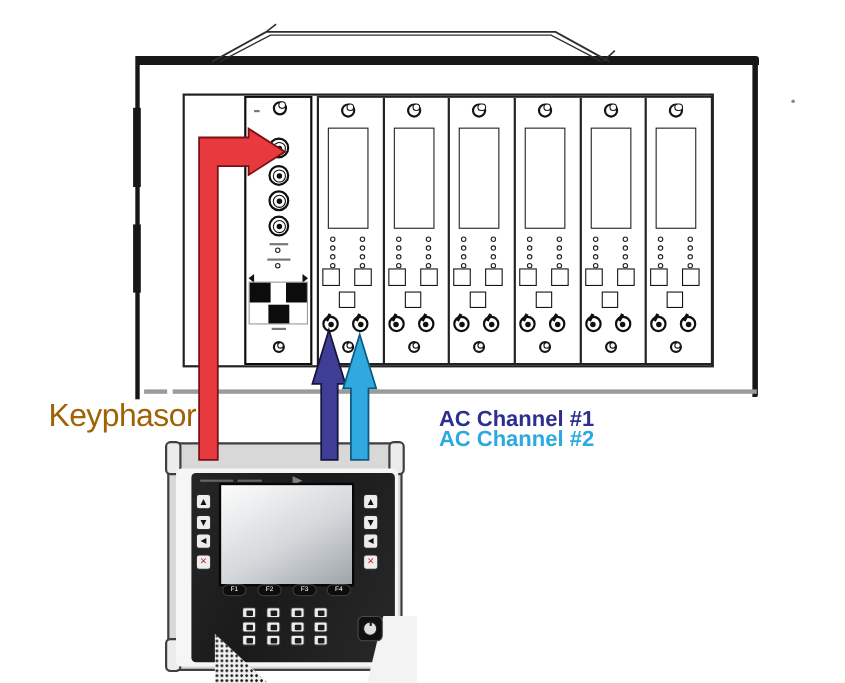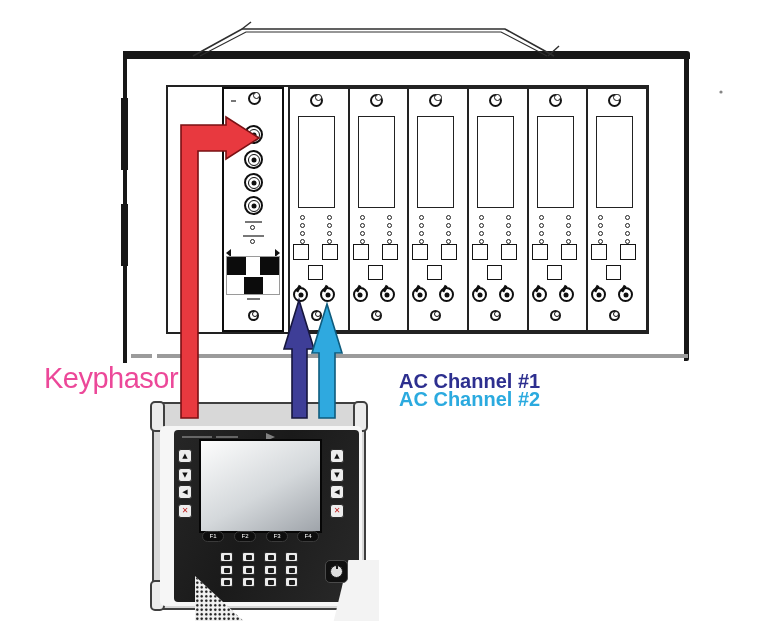--- a/index.html
+++ b/index.html
@@ -259,21 +259,21 @@
     </div>
     <div class="sq-btn" style="left:3px;top:155px;width:16px;height:16px;"></div>
     <div class="sq-btn" style="left:32px;top:155px;width:16px;height:16px;"></div>
     <div class="sq-btn" style="left:18px;top:176px;width:15px;height:15px;"></div>
     <div class="toggle" style="left:3px;top:198px;"></div>
     <div class="toggle" style="left:30px;top:198px;"></div>
     <div class="screw s11" style="left:21px;top:221px;"></div>
   </div>
 </div>
 
-  <div class="abs label-layer" id="keyphasor-label" style="color: #ec4899;">Keyphasor</div>
+  <div class="abs label-layer" id="keyphasor-label" style="color: #a16207;">Keyphasor</div>
   <div class="abs label-layer ac-label" id="ac1-label" style="color: rgb(45, 47, 143); text-align: center;">AC Channel #1</div>
   <div class="abs label-layer ac-label" id="ac2-label" style="color: rgb(43, 170, 223);">AC Channel #2</div>
 
   <div class="abs" id="device">
     <div class="bumper" style="left:-4px;top:-3px;"></div>
     <div class="bumper" style="right:-4px;top:-3px;"></div>
     <div class="bumper" style="left:-4px;bottom:-3px;"></div>
     <div class="bumper" style="right:-4px;bottom:-3px;"></div>
     <div id="device-inner-white"></div>
     <div id="device-panel">

